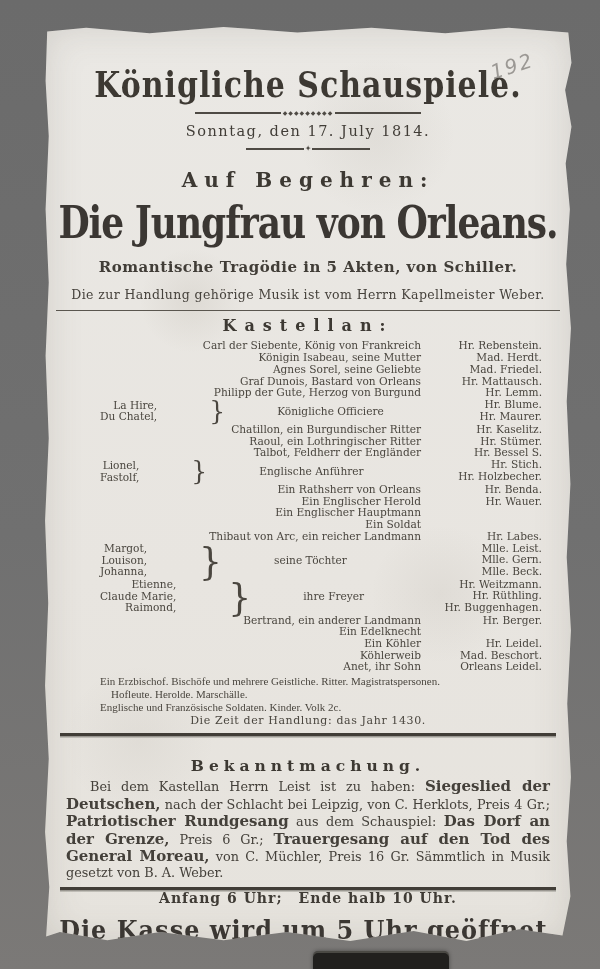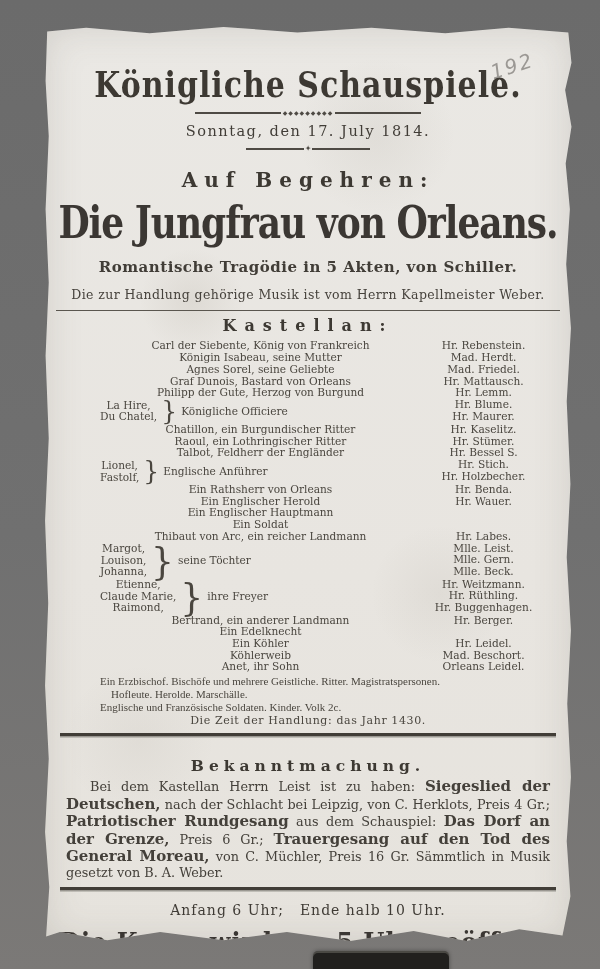--- a/index.html
+++ b/index.html
@@ -43,44 +43,44 @@
   .orn2 .knot{font-size:8px;color:#4e4a44;margin:0 1px;line-height:1;}
   .begehren{margin-top:15px;font-size:20px;font-weight:bold;letter-spacing:7px;color:#3d3933;}
   h2.title{
     margin:10px 0 0 0;font-size:36px;font-weight:bold;letter-spacing:-1px;
     color:#3b3733;transform:scaleY(1.22);line-height:1.15;white-space:nowrap;
   }
   .sub1{margin-top:15px;font-size:15px;font-weight:bold;letter-spacing:.5px;color:#413d37;}
   .sub2{margin-top:11px;font-size:12.5px;letter-spacing:.4px;color:#46423c;}
   hr.thin{border:none;border-top:1px solid #5a564f;margin:8px 12px 0 12px;}
   .personen{margin-top:5px;font-size:16px;font-weight:bold;letter-spacing:8px;color:#3d3933;}
-  .cast{margin:5px 30px 0 56px;text-align:center;font-size:10.6px;line-height:11.7px;color:#4a463f;}
+  .cast{margin:5px 30px 0 56px;text-align:right;font-size:10.6px;line-height:11.7px;color:#4a463f;}
   .crow{display:flex;}
   .crow .role{flex:1;padding-right:4px;}
   .crow .perf{width:117px;flex:none;}
   .grow{display:flex;}
-  .grow .gleft{flex:1;display:flex;align-items:center;}
+  .grow .gleft{flex:1;display:flex;align-items:center;gap:48px;}
   .grow .gnames{white-space:nowrap;}
   .grow .brace{font-family:"DejaVu Serif",serif;font-weight:normal;color:#4a463f;margin:0 4px;line-height:1;}
   .grow.n2 .brace{font-size:25px;transform:scaleY(1.05);}
   .grow.n3 .brace{font-size:36px;transform:scaleY(1.05);}
   .grow .glabel{white-space:nowrap;}
   .grow .gperf{width:117px;flex:none;}
   .ensemble{margin:2px 30px 0 56px;text-align:left;font-size:11px;line-height:12.8px;color:#4a463f;font-family:Liberation Serif, serif;}
   .ensemble .eline.indent{padding-left:11px;}
   .setting{margin-top:1px;font-size:11px;letter-spacing:.6px;color:#4a463f;}
   .rule-thick{height:3px;background:#413d37;margin:6px 16px 0 16px;box-shadow:0 1.5px 0 rgba(65,61,55,.45);}
   .bek-head{margin-top:20px;font-size:15.5px;font-weight:bold;letter-spacing:5px;color:#3d3933;}
   .bek{
     margin:3px 22px 0 22px;text-align:justify;font-size:12.8px;line-height:16.4px;
     color:#44403a;text-indent:24px;
   }
   .bek .emph{font-size:15px;font-weight:bold;}
   .rule-thick2{height:3px;background:#413d37;margin:5px 16px 0 16px;box-shadow:0 1.5px 0 rgba(65,61,55,.45);}
-  .times{margin-top:12px;font-size:14px;font-weight:normal;letter-spacing:1px;color:#3f3b35;}
+  .times{margin-top:0;font-size:14px;font-weight:bold;letter-spacing:1px;color:#3f3b35;}
   .times .gap{display:inline-block;width:16px;}
   .kasse{margin-top:9px;font-size:24px;font-weight:bold;letter-spacing:1px;color:#3b3733;transform:scaleY(1.12);}
   .artifact{
     position:absolute;left:313px;top:951px;width:136px;height:26px;
     background:#21201e;border-radius:5px 5px 0 0;
     box-shadow:inset 0 2px 0 rgba(200,195,185,.25), 0 0 4px rgba(0,0,0,.4);
   }
 </style>
 </head>
 <body>

